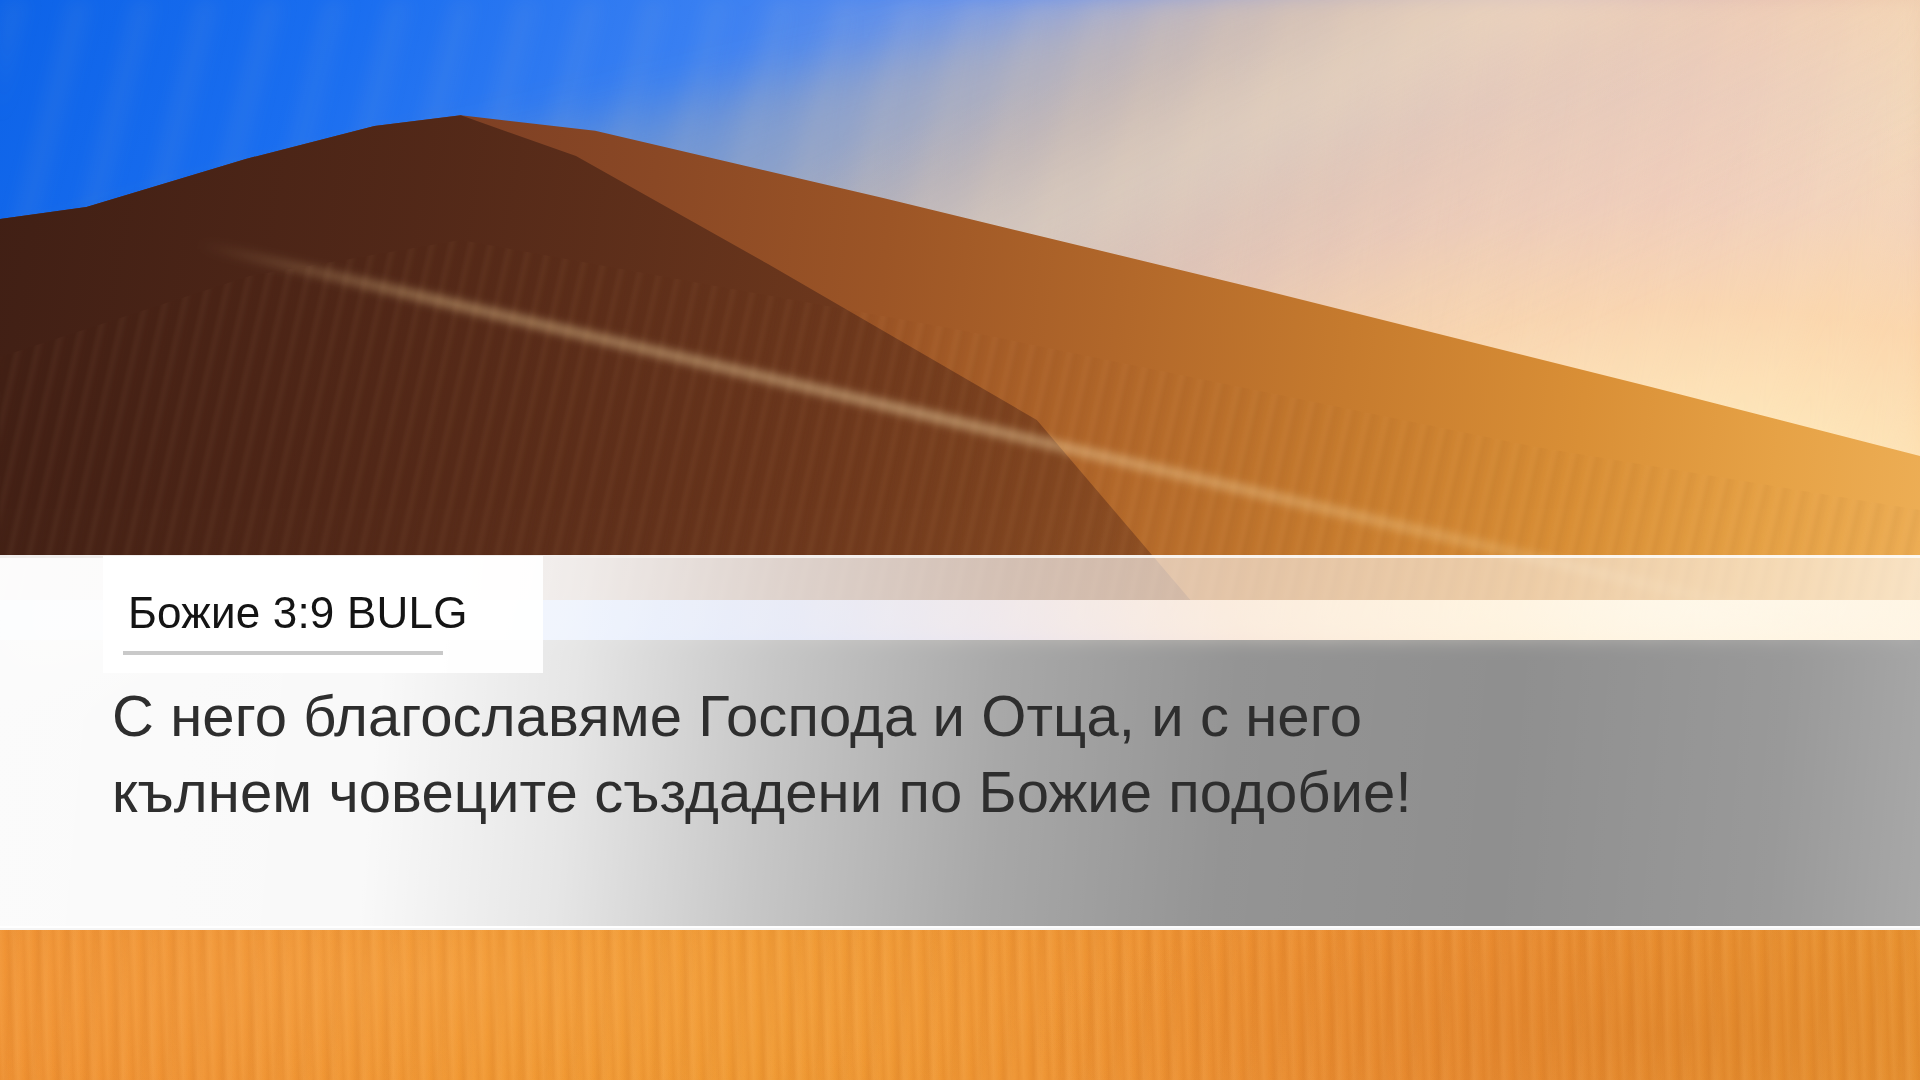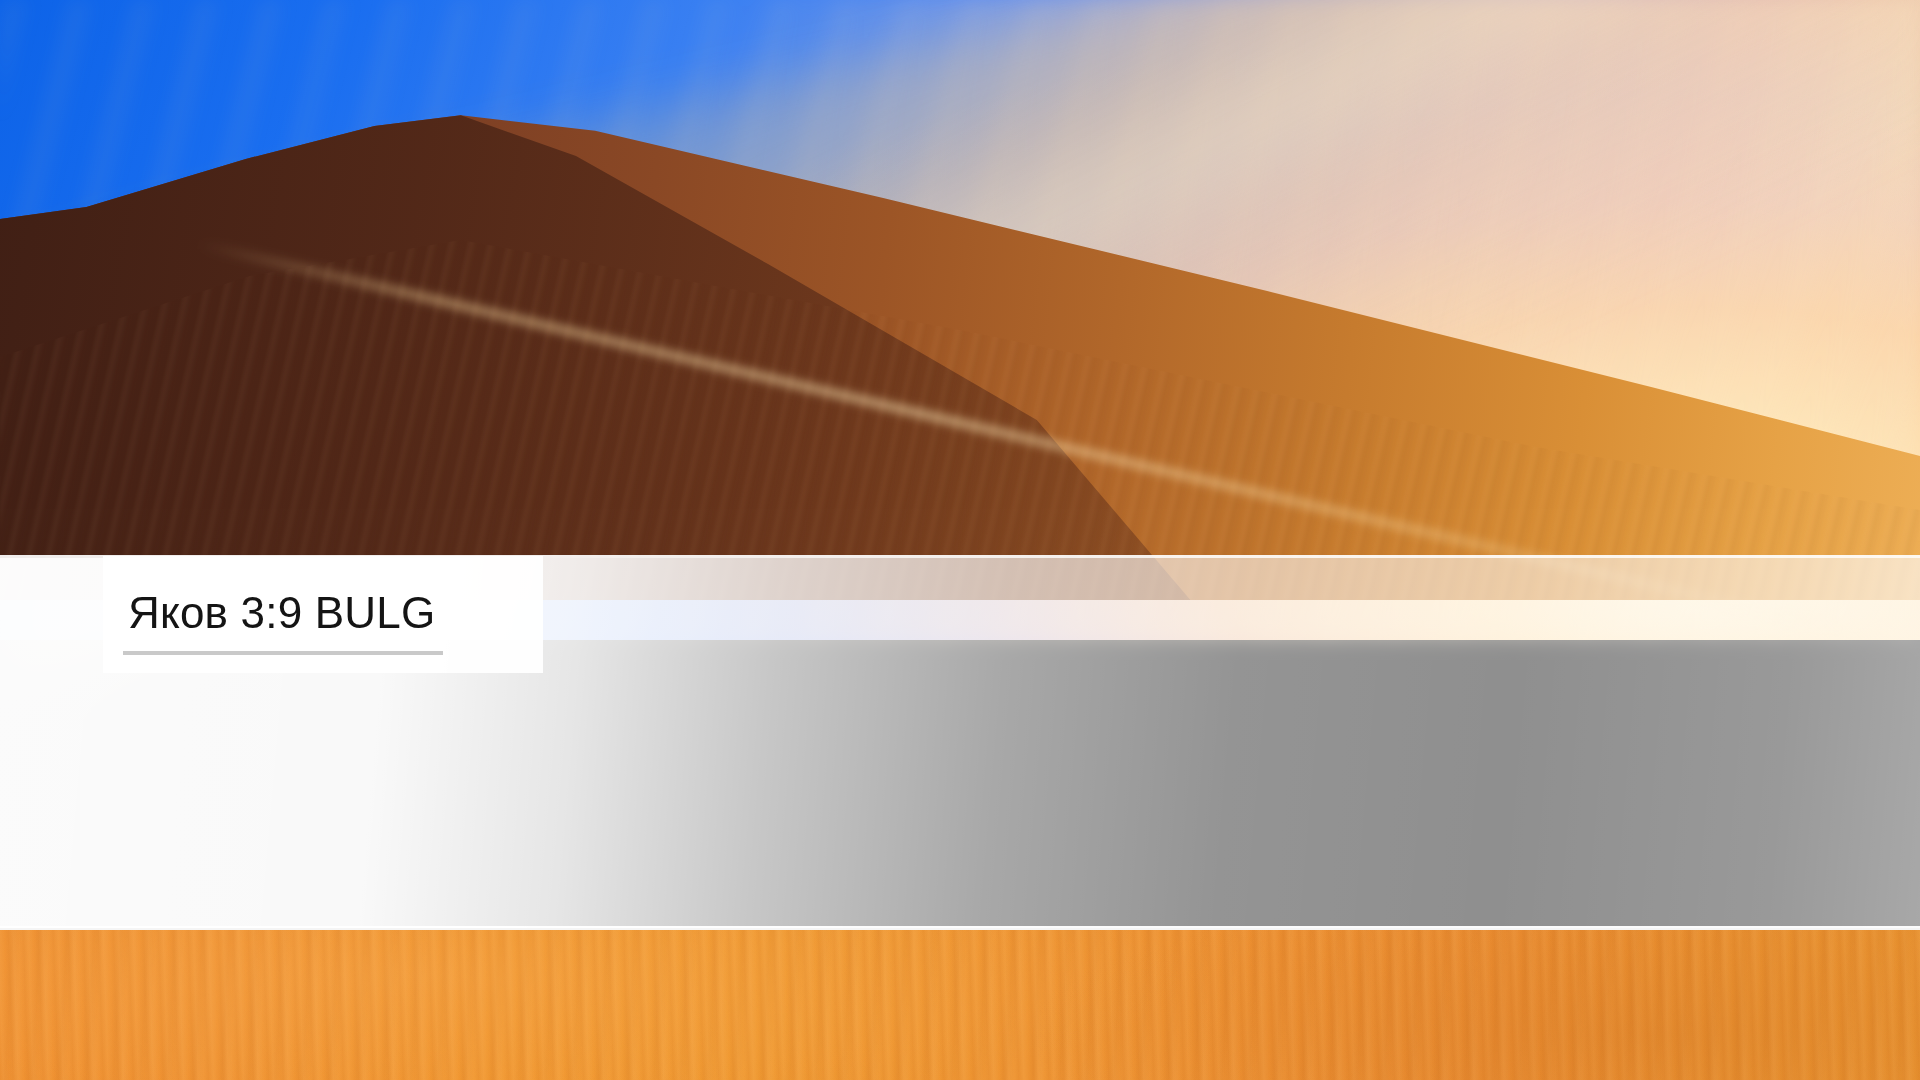--- a/index.html
+++ b/index.html
@@ -297,23 +297,27 @@
     <div class="dune-shadow"></div>
     <div class="streaks"></div>
     <div class="ridge"></div>
     <div class="photo-foot"></div>
   </div>
 
   <div class="panel-top-rule"></div>
   <div class="panel"></div>
 
   <div class="ref-chip"></div>
-  <div class="ref-text">Яков 3:9 BULG</div>
+  <div class="ref-text">Божие 3:9 BULG</div>
   <div class="ref-underline"></div>
 
+  <div class="verse">
+    <div>С него благославяме Господа и Отца, и с него</div>
+    <div>кълнем човеците създадени по Божие подобие!</div>
+  </div>
 
   <div class="panel-bottom-rule"></div>
 
   <div class="sand">
     <div class="sand-ripples"></div>
     <div class="sand-shade"></div>
   </div>
 
 </div>
 

